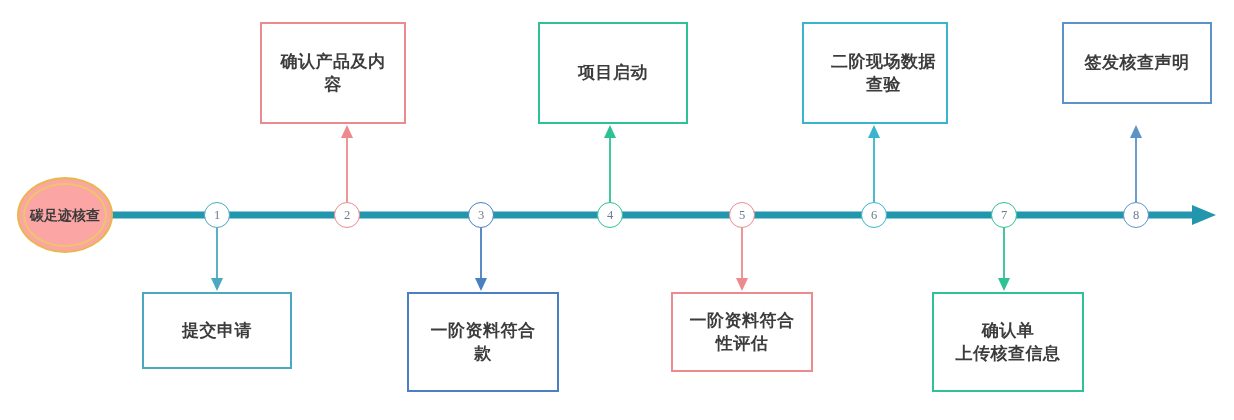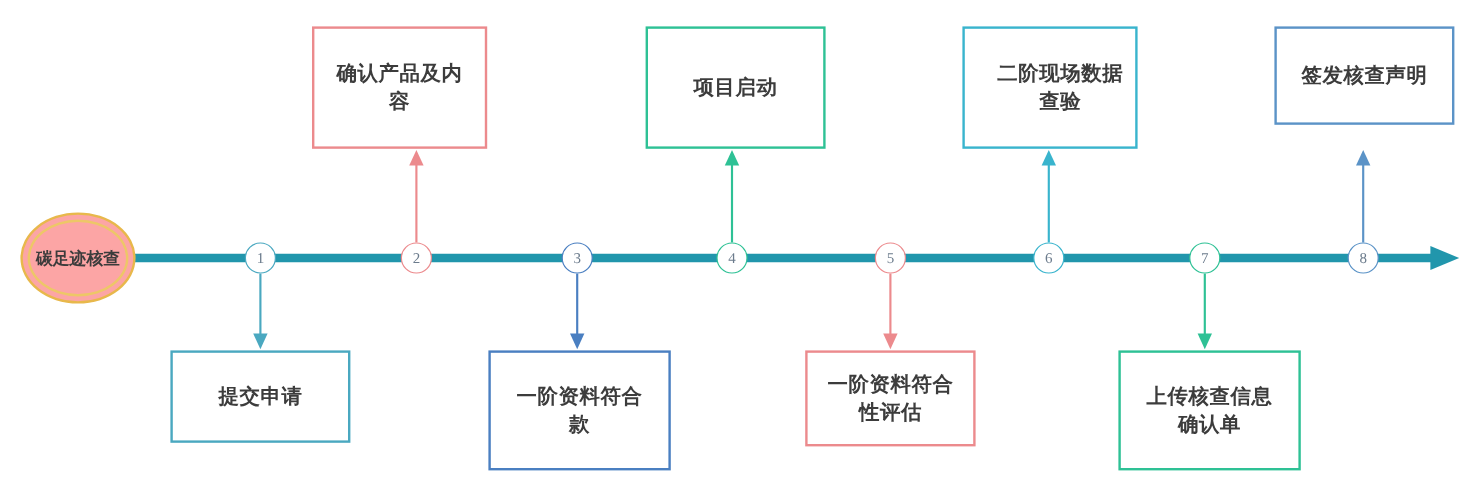--- a/index.html
+++ b/index.html
@@ -162,22 +162,22 @@
         <div>
           <span>二阶现场数据</span>
           <span>查验</span>
         </div>
       </div>
       <div class="node-num" style="left: 861px; top: 202px; border-color: rgb(57, 180, 205);">
         <span>6</span>
       </div>
       <div class="node-box" style="left: 932px; top: 292px; width: 152px; height: 100px; border-color: rgb(46, 193, 149);">
         <div>
+          <span>确认单</span>
           <span>上传核查信息</span>
-          <span>确认单</span>
         </div>
       </div>
       <div class="node-num" style="left: 991px; top: 202px; border-color: rgb(46, 193, 149);">
         <span>7</span>
       </div>
       <div class="node-box" style="left: 1062px; top: 22px; width: 150px; height: 82px; border-color: rgb(91, 147, 199);">
         <div>
           <span>签发核查声明</span>
         </div>
       </div>

